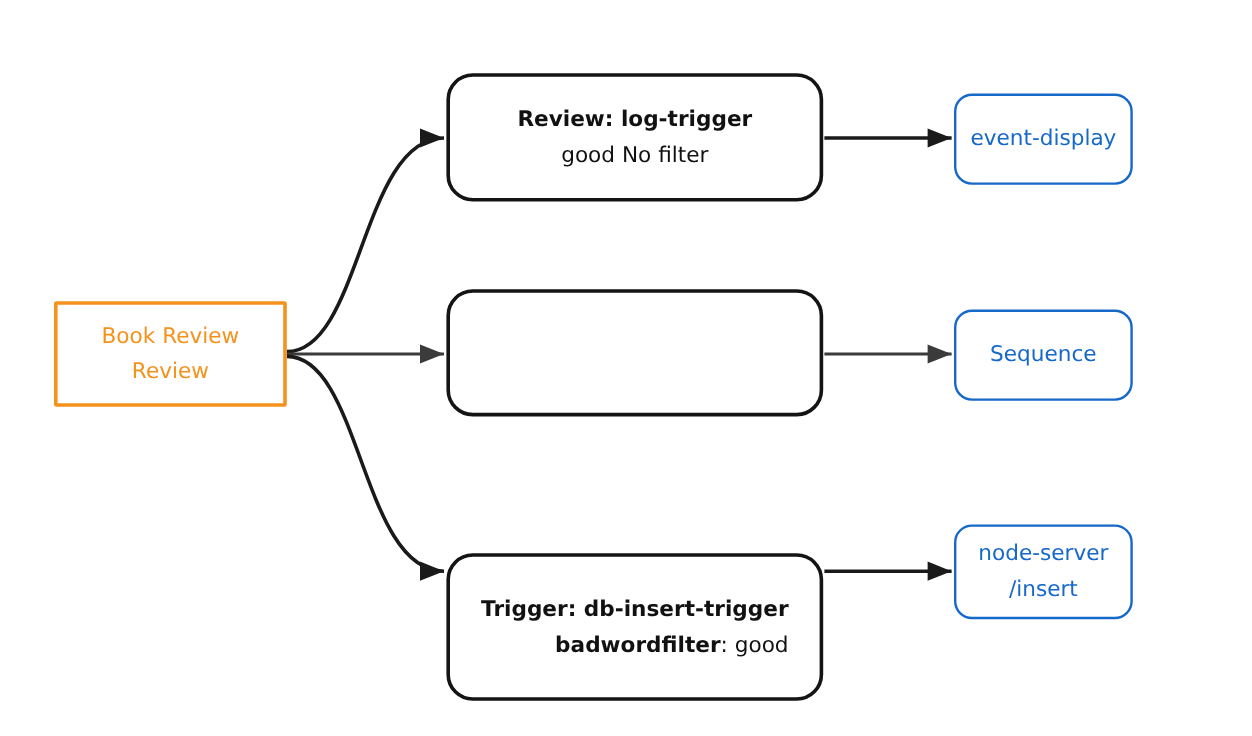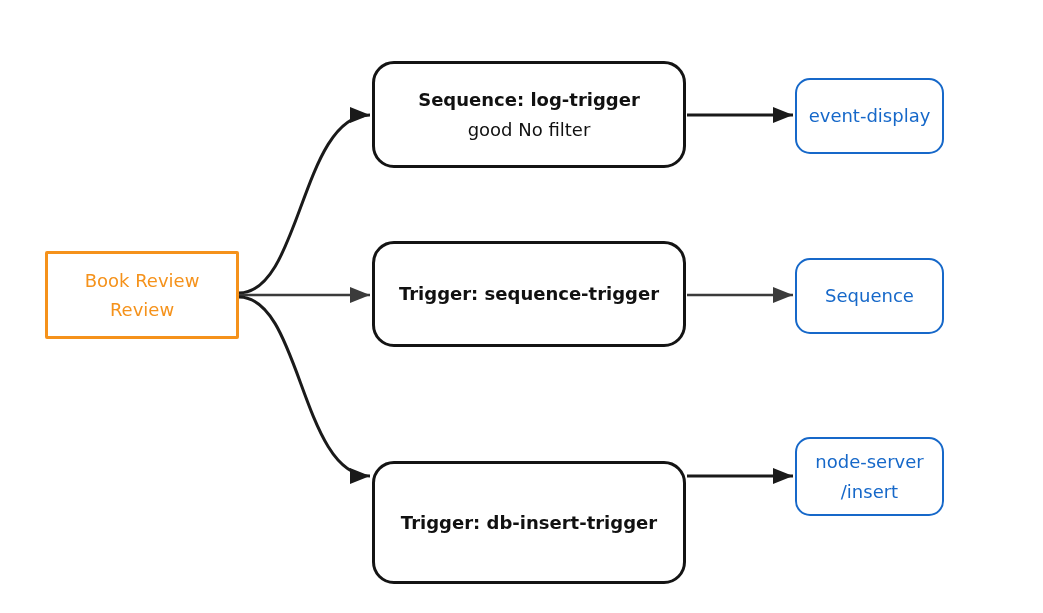--- a/index.html
+++ b/index.html
@@ -103,34 +103,34 @@
 
   <div class="node broker">
     <div class="label">
       <div class="line">Book Review</div>
       <div class="line">Review</div>
     </div>
   </div>
 
   <div class="node trigger trigger-1">
     <div class="label">
-      <div class="line bold">Sequence: log-trigger</div>
+      <div class="line bold">Review: log-trigger</div>
       <div class="line">good No filter</div>
     </div>
   </div>
 
   <div class="node trigger trigger-2">
     <div class="label">
-      <div class="line bold">Trigger: sequence-trigger</div>
     </div>
   </div>
 
   <div class="node trigger trigger-3">
     <div class="label">
       <div class="line bold">Trigger: db-insert-trigger</div>
+      <div class="line align-right"><span class="bold">badwordfilter</span><span>: good</span></div>
     </div>
   </div>
 
   <div class="node sink sink-1">
     <div class="label">event-display</div>
   </div>
 
   <div class="node sink sink-2">
     <div class="label">Sequence</div>
   </div>

